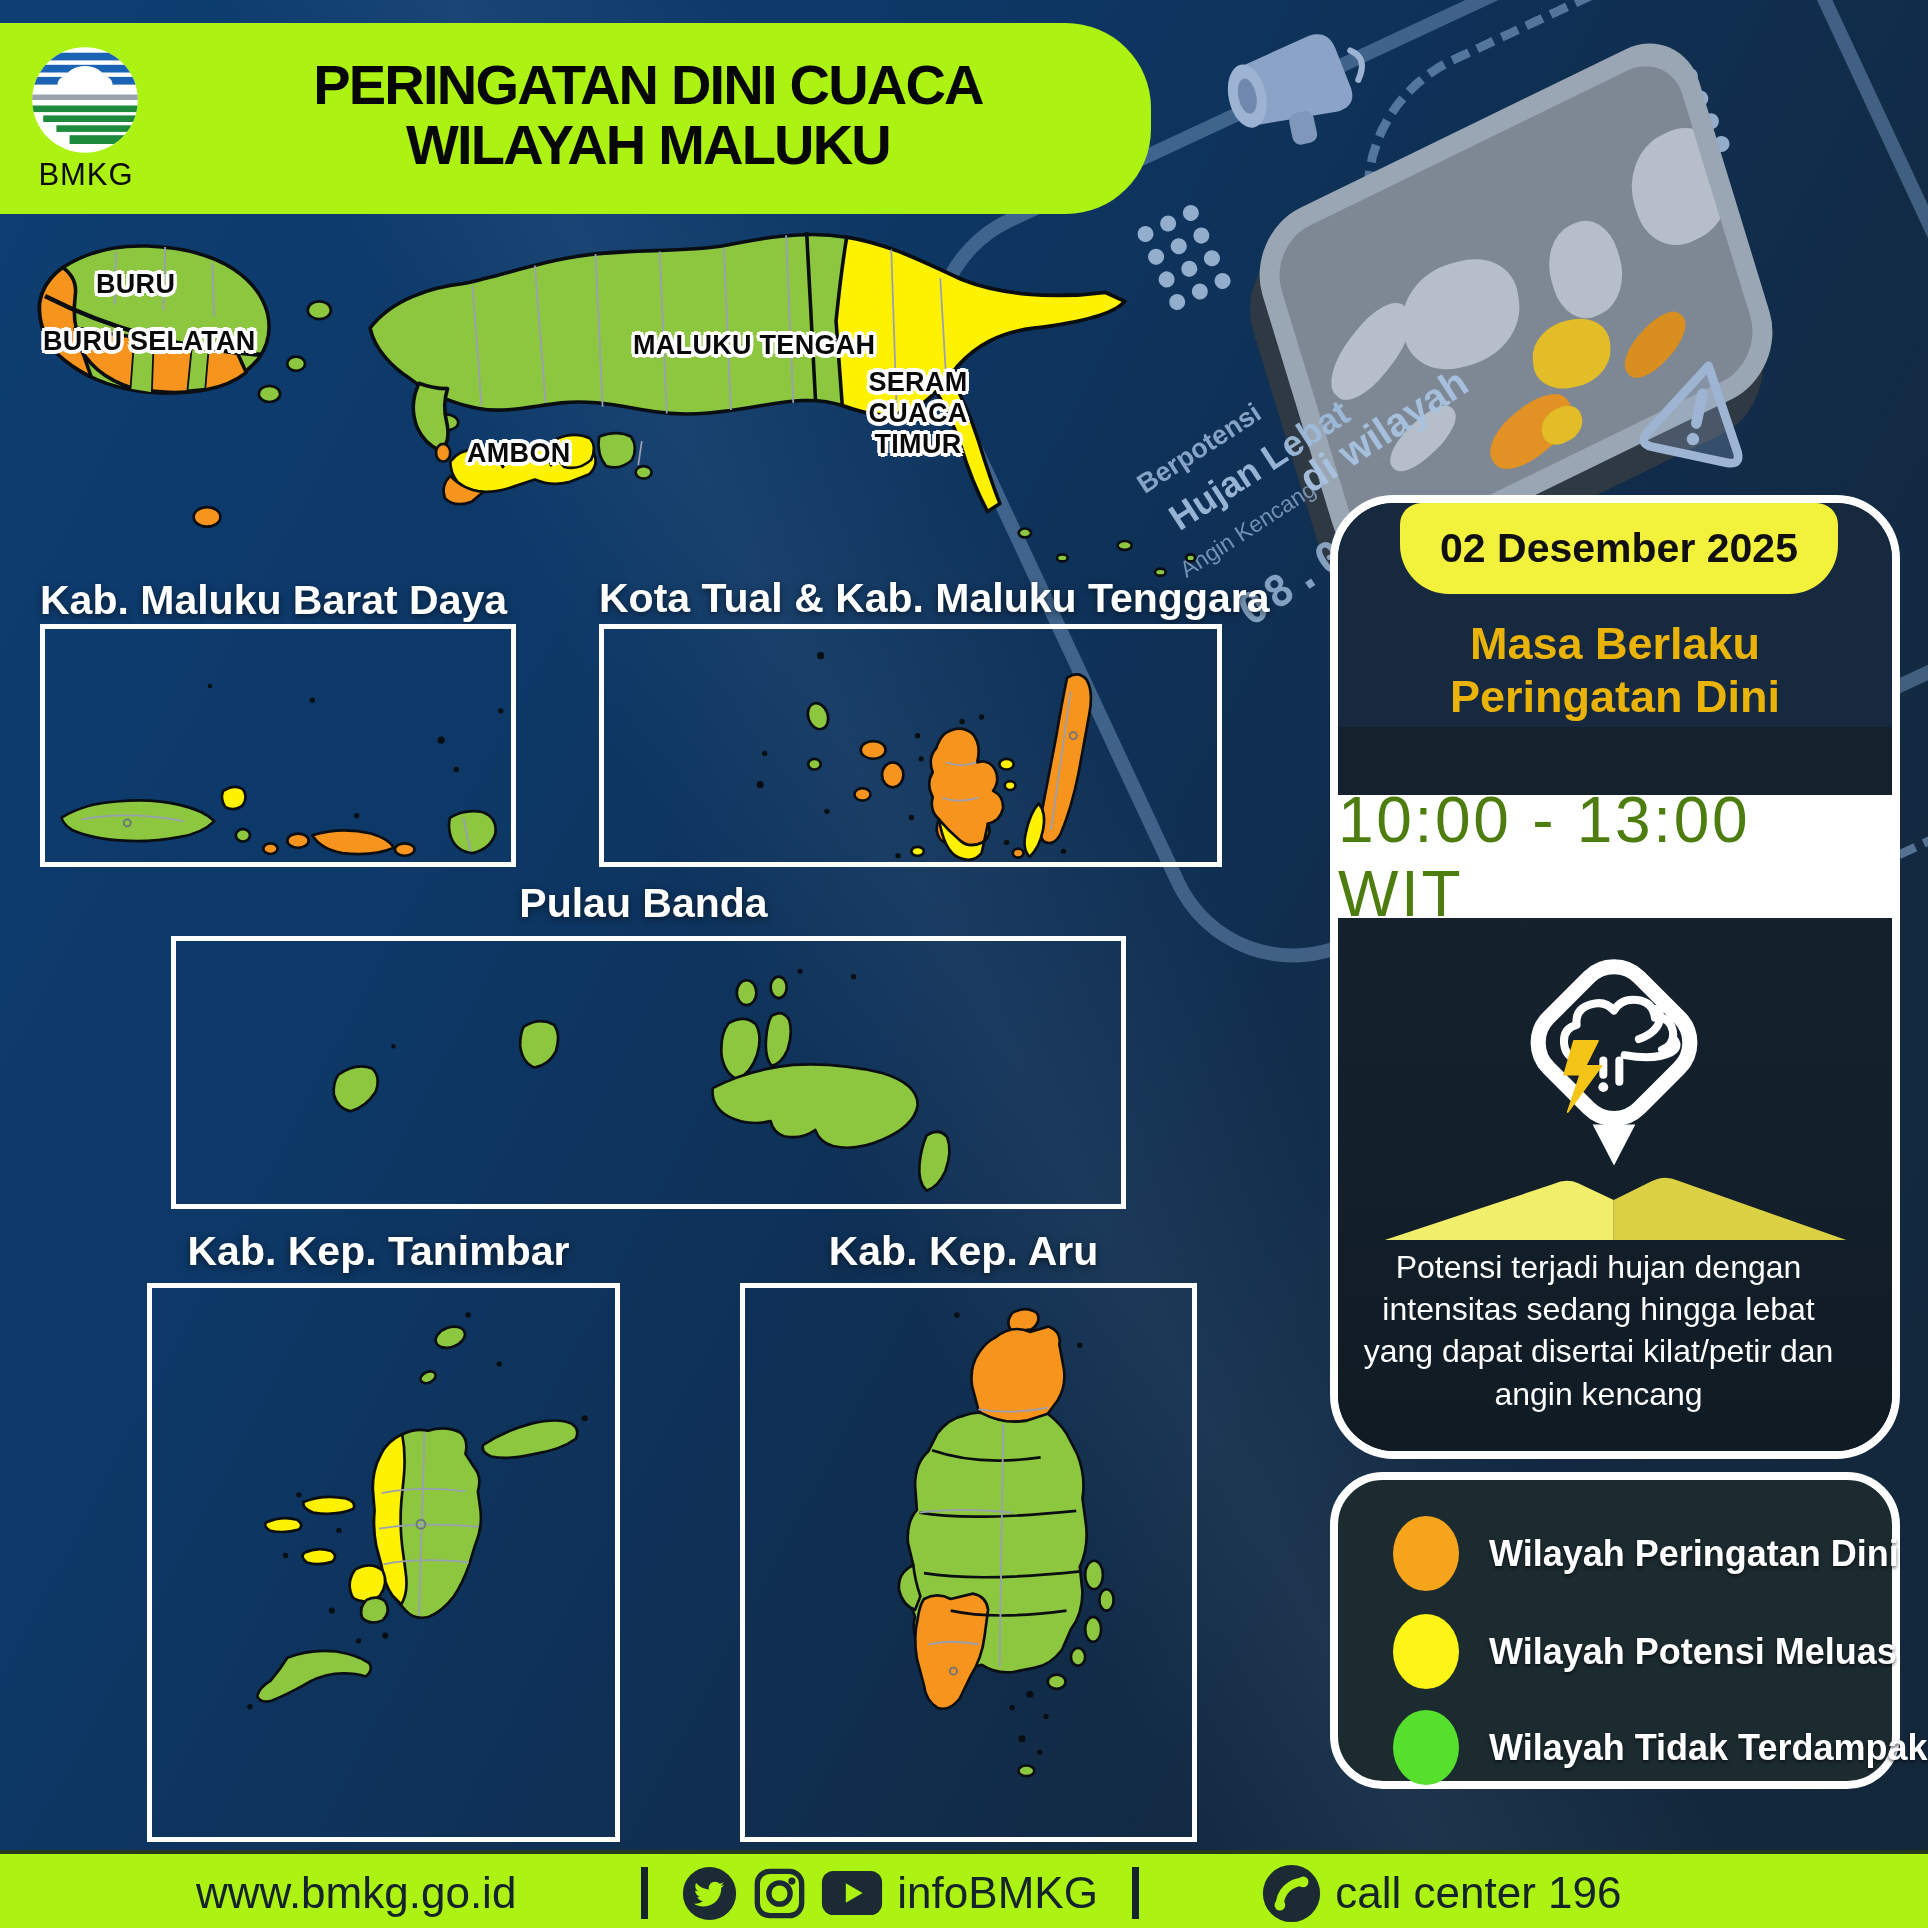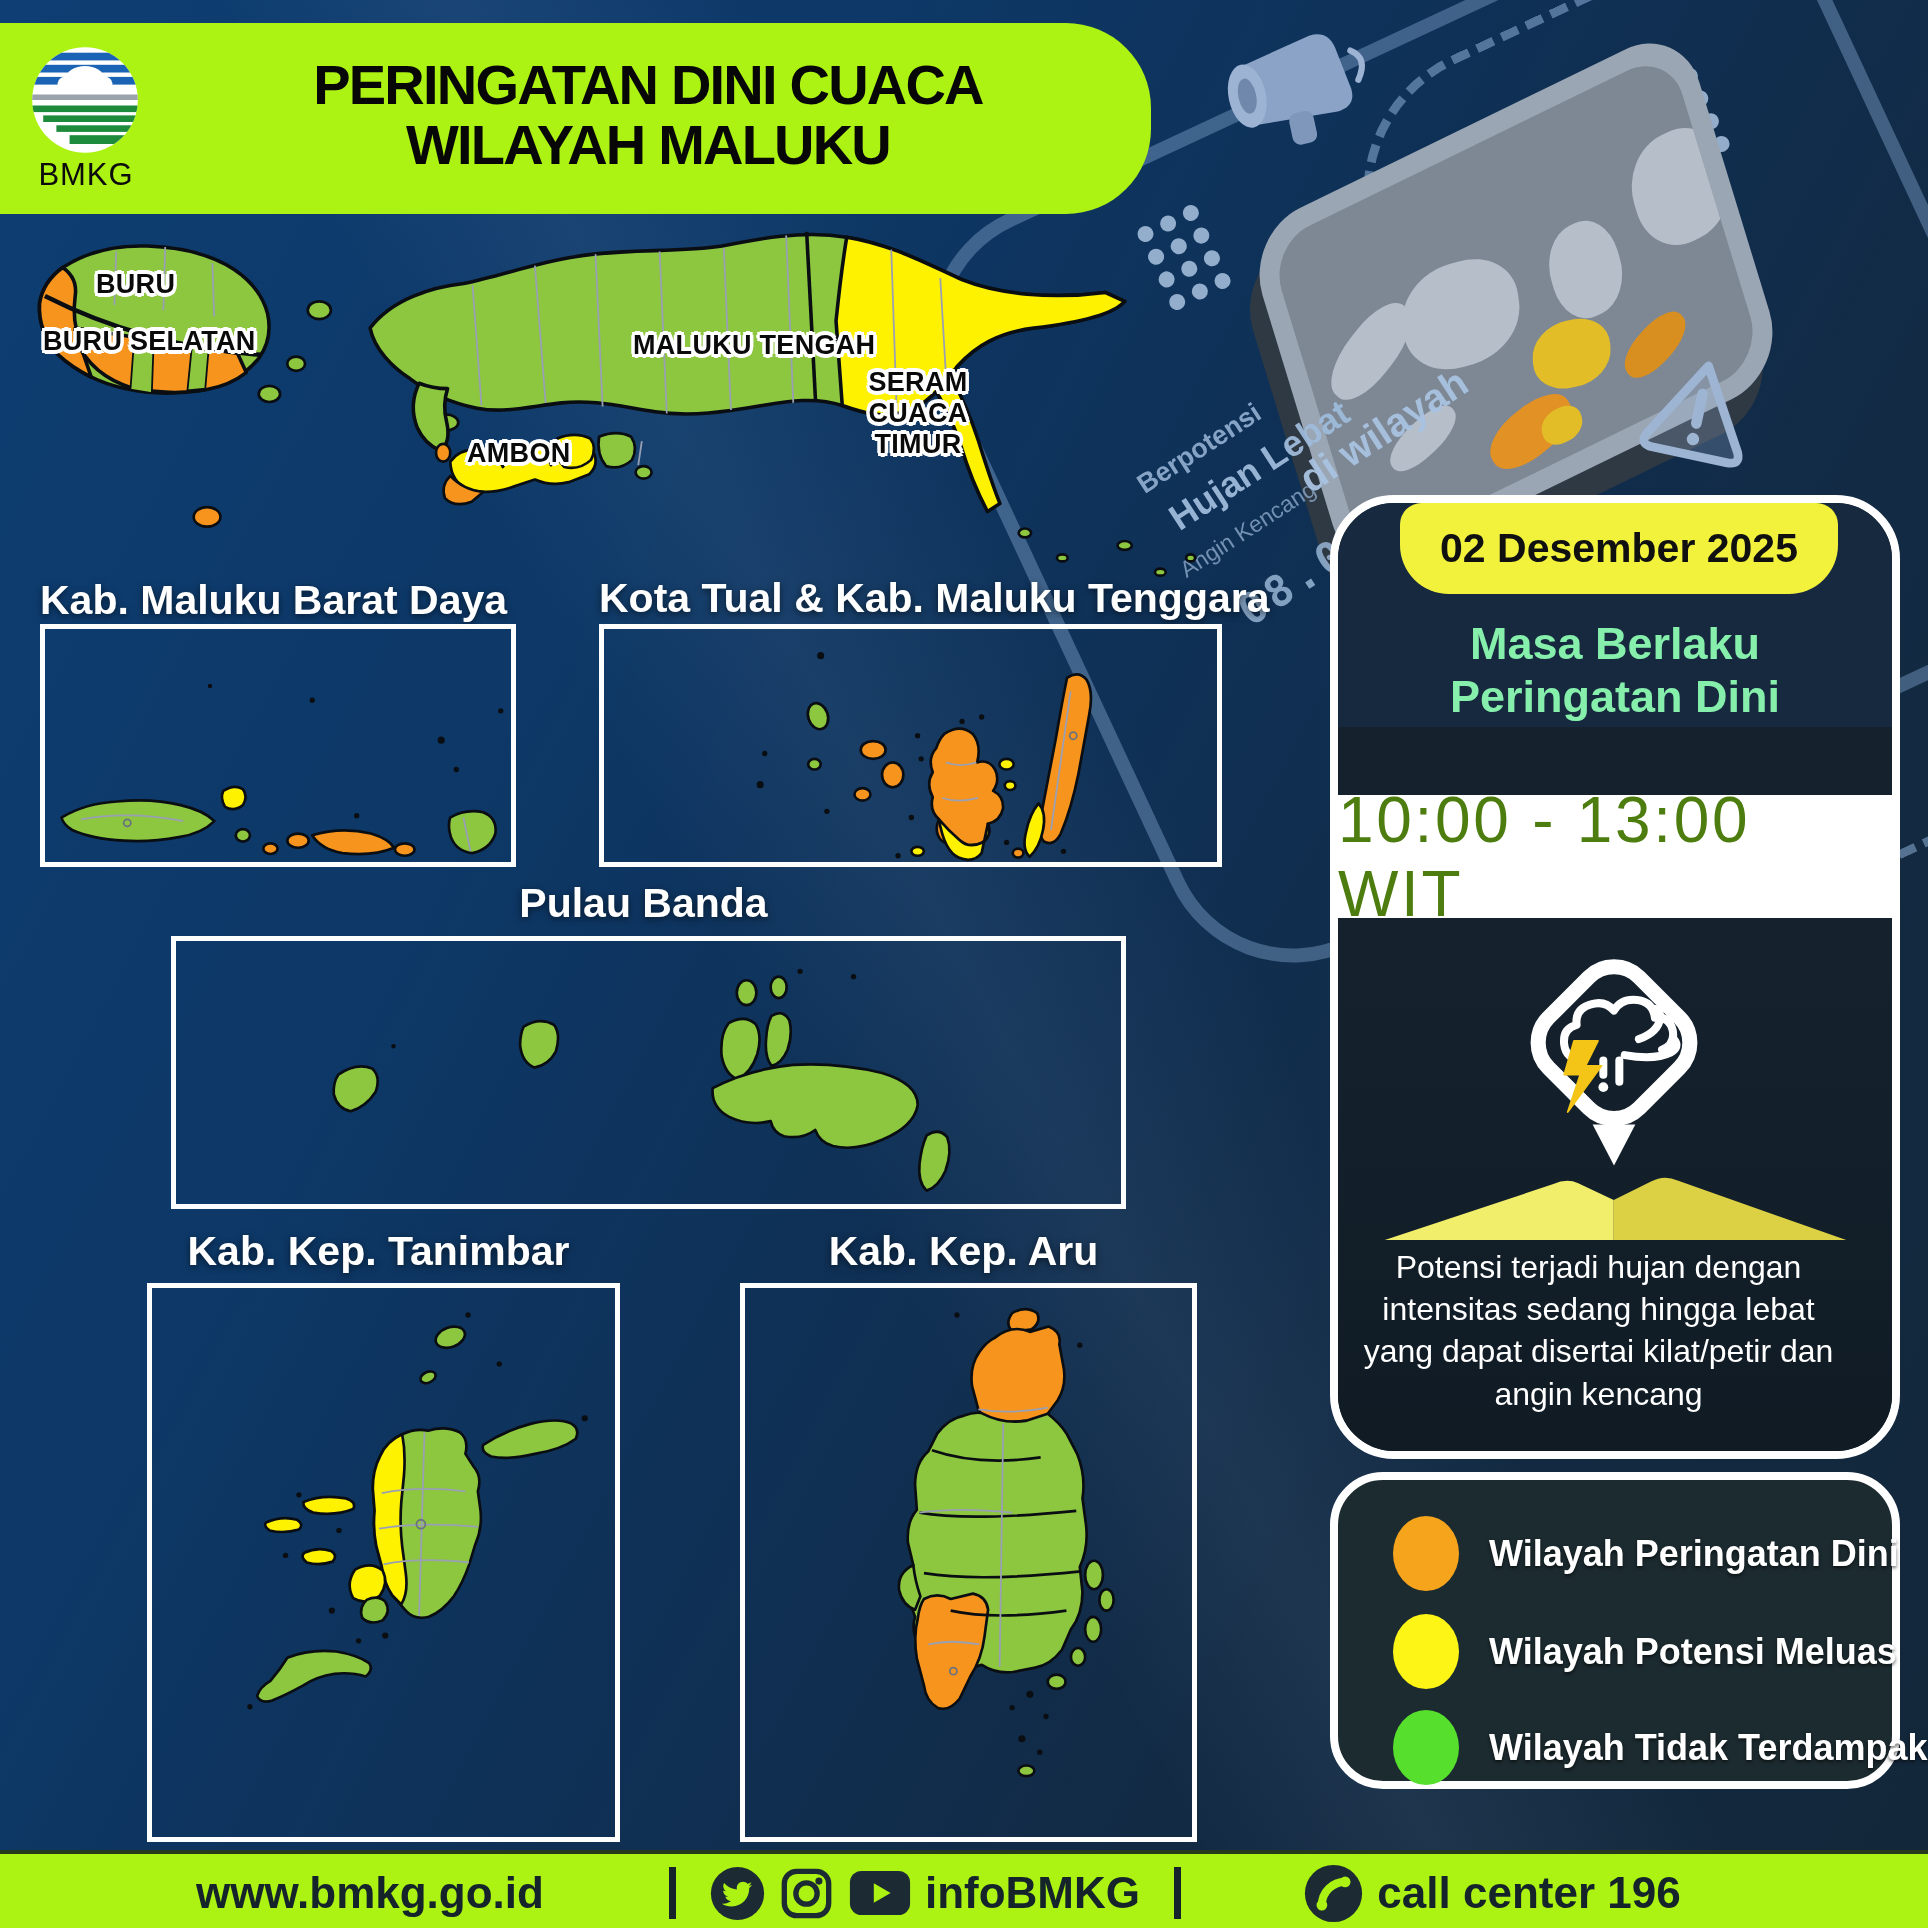--- a/index.html
+++ b/index.html
@@ -44,39 +44,39 @@
     text-shadow:-2.7px -2.7px 0 #fff,2.7px -2.7px 0 #fff,-2.7px 2.7px 0 #fff,2.7px 2.7px 0 #fff,-3.6px 0 0 #fff,3.6px 0 0 #fff,0 -3.6px 0 #fff,0 3.6px 0 #fff;}
   .ptitle{color:#fff;font-weight:600;font-size:41px;text-shadow:0 1.8px 7.1px rgba(0,0,0,.55);white-space:nowrap;text-align:center;}
   .pbox{border:5.3px solid #fff;}
 
   
   .side-main{left:1330px;top:495px;width:570px;height:964px;border:8px solid #fff;border-radius:64px;
     overflow:hidden;background:#15222E;box-sizing:border-box;}
   .side-top{position:absolute;left:0;top:0;width:100%;height:224px;background:#16293E;}
   .pill{position:absolute;left:62px;top:0;width:438px;height:91px;background:#F2F23C;border-radius:21.4px 21.4px 49px 49px;
     display:flex;align-items:center;justify-content:center;color:#101010;font-size:41px;font-weight:600;}
-  .validity{position:absolute;left:0;top:114px;width:100%;text-align:center;color:#86efac;font-weight:700;font-size:45px;line-height:1.18;}
+  .validity{position:absolute;left:0;top:114px;width:100%;text-align:center;color:#eab308;font-weight:700;font-size:45px;line-height:1.18;}
   .whiteband{position:absolute;left:0;top:292px;width:100%;height:123px;background:#fff;
     display:flex;align-items:center;justify-content:center;color:#97X;}
   .timetext{color:#4d7c0f;font-size:64px;font-weight:500;letter-spacing:2.7px;}
   .side-bot{position:absolute;left:0;top:415px;width:100%;height:533px;background:linear-gradient(180deg,#15222E,#101B24);}
   .stormicon{position:absolute;left:151px;top:9px;}
   .mountain{position:absolute;left:46px;top:251px;}
   .desc{position:absolute;left:10px;top:328px;width:501px;text-align:center;color:#fff;font-size:32px;line-height:1.32;}
   .side-legend{left:1330px;top:1472px;width:570px;height:317px;border:8px solid #fff;border-radius:53px;
     background:#1C2B30;box-sizing:border-box;}
   .lrow{position:absolute;left:55px;display:flex;align-items:center;}
   .sw{width:66px;height:75px;border-radius:50%;margin-right:30px;flex:none;}
   .sw-o{background:#F6A41C;} .sw-y{background:#FDF515;} .sw-g{background:#56DF2D;}
   .ltext{color:#fff;font-weight:700;font-size:36px;text-shadow:0 1.8px 3.6px rgba(0,0,0,.6);white-space:nowrap;}
 
   
   .footer{left:0;top:1850px;width:1928px;height:78px;background:#ACF213;border-top:4.5px solid #263A1C;
     display:flex;align-items:center;color:#15242B;}
-  .footer .txt{font-weight:700;font-size:44px;white-space:nowrap;}
+  .footer .txt{font-weight:400;font-size:44px;white-space:nowrap;}
   .fdiv{width:7.1px;height:52px;background:#15242B;margin:0 34px;}
   .ficon{margin-right:14.3px;flex:none;}
 
   .warnsign{left:1638px;top:356px;width:121px;height:114px;transform:rotate(12deg);}
   svg{display:block;}
 </style>
 </head>
 <body>
 
 <div id="stage">

